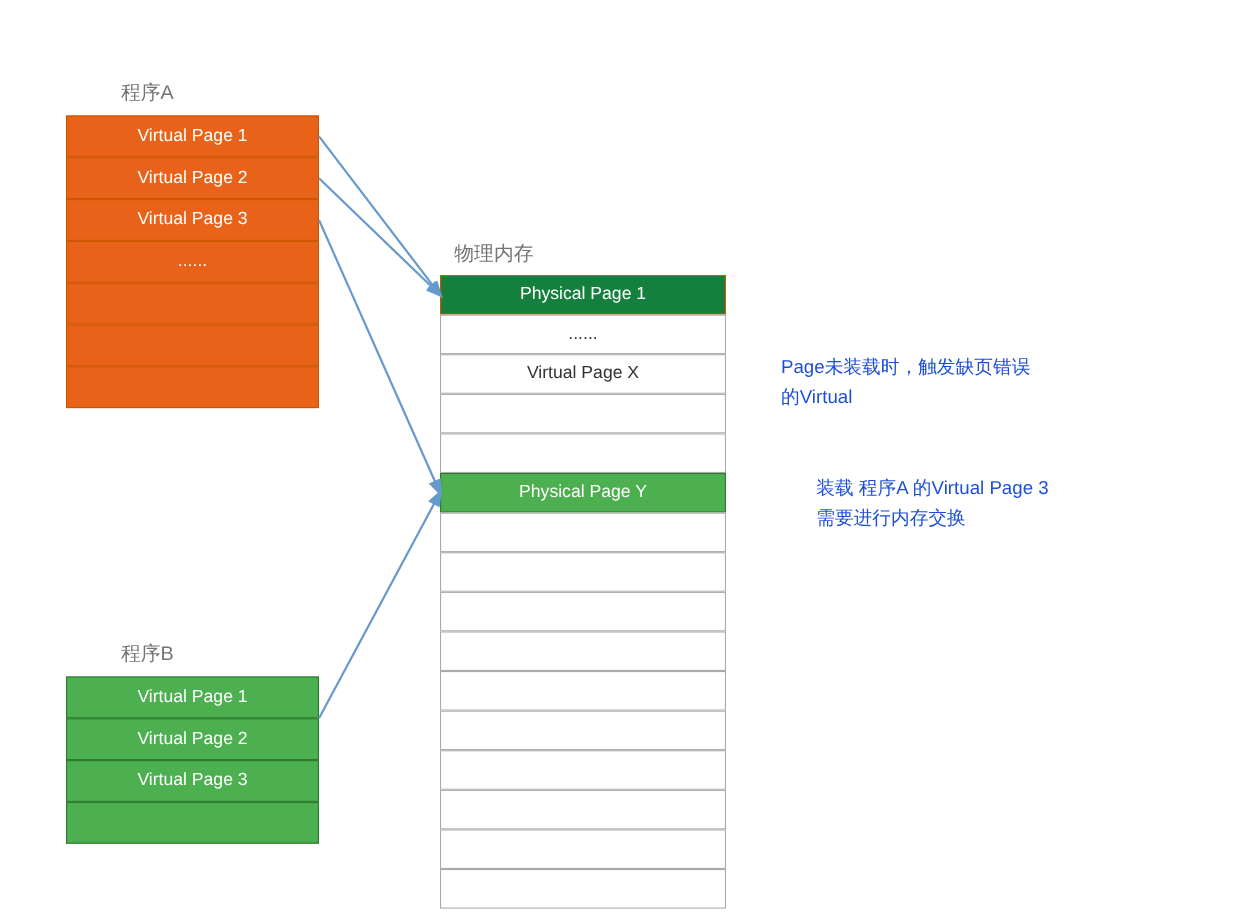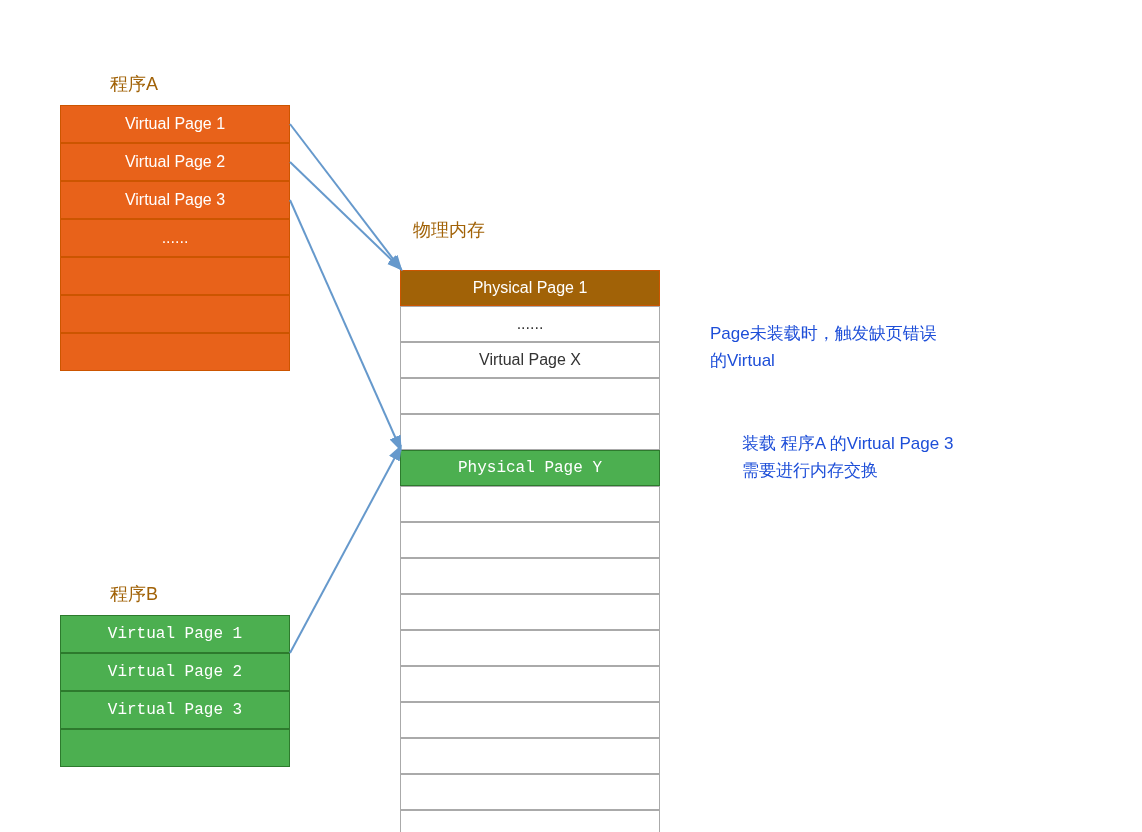--- a/index.html
+++ b/index.html
@@ -8,21 +8,21 @@
       height: 832px;
       background: #ffffff;
       font-family: "Microsoft YaHei", "SimHei", Arial, sans-serif;
       position: relative;
       overflow: hidden;
     }
 
     .label {
       position: absolute;
       font-size: 18px;
-      color: #a16207;
+      color: #737373;
     }
 
     
     .prog-a-label {
       top: 72px;
       left: 110px;
     }
 
     .prog-a-block {
       position: absolute;
@@ -60,21 +60,21 @@
     .prog-b-block .page-row {
       height: 38px;
       display: flex;
       align-items: center;
       justify-content: center;
       color: white;
       font-size: 16px;
       border: 1px solid #2d7a2d;
     }
 
-    .green { background-color: #4CAF50; font-family: Liberation Mono, monospace; }
+    .green { background-color: #4CAF50; }
 
     
     .phys-label {
       top: 218px;
       left: 413px;
     }
 
     .phys-block {
       position: absolute;
       top: 250px;
@@ -87,24 +87,23 @@
       display: flex;
       align-items: center;
       justify-content: center;
       font-size: 16px;
       border: 1px solid #aaa;
       background: #ffffff;
       color: #333;
     }
 
     .phys-block .page-row.orange {
-      background-color: #a16207;
+      background-color: #15803d;
       color: white;
       border-color: #cc5500;
-      margin-top: 20px;
     }
 
     .phys-block .page-row.green {
       background-color: #4CAF50;
       color: white;
       border-color: #2d7a2d;
     }
 
     
     .arrows-svg {

